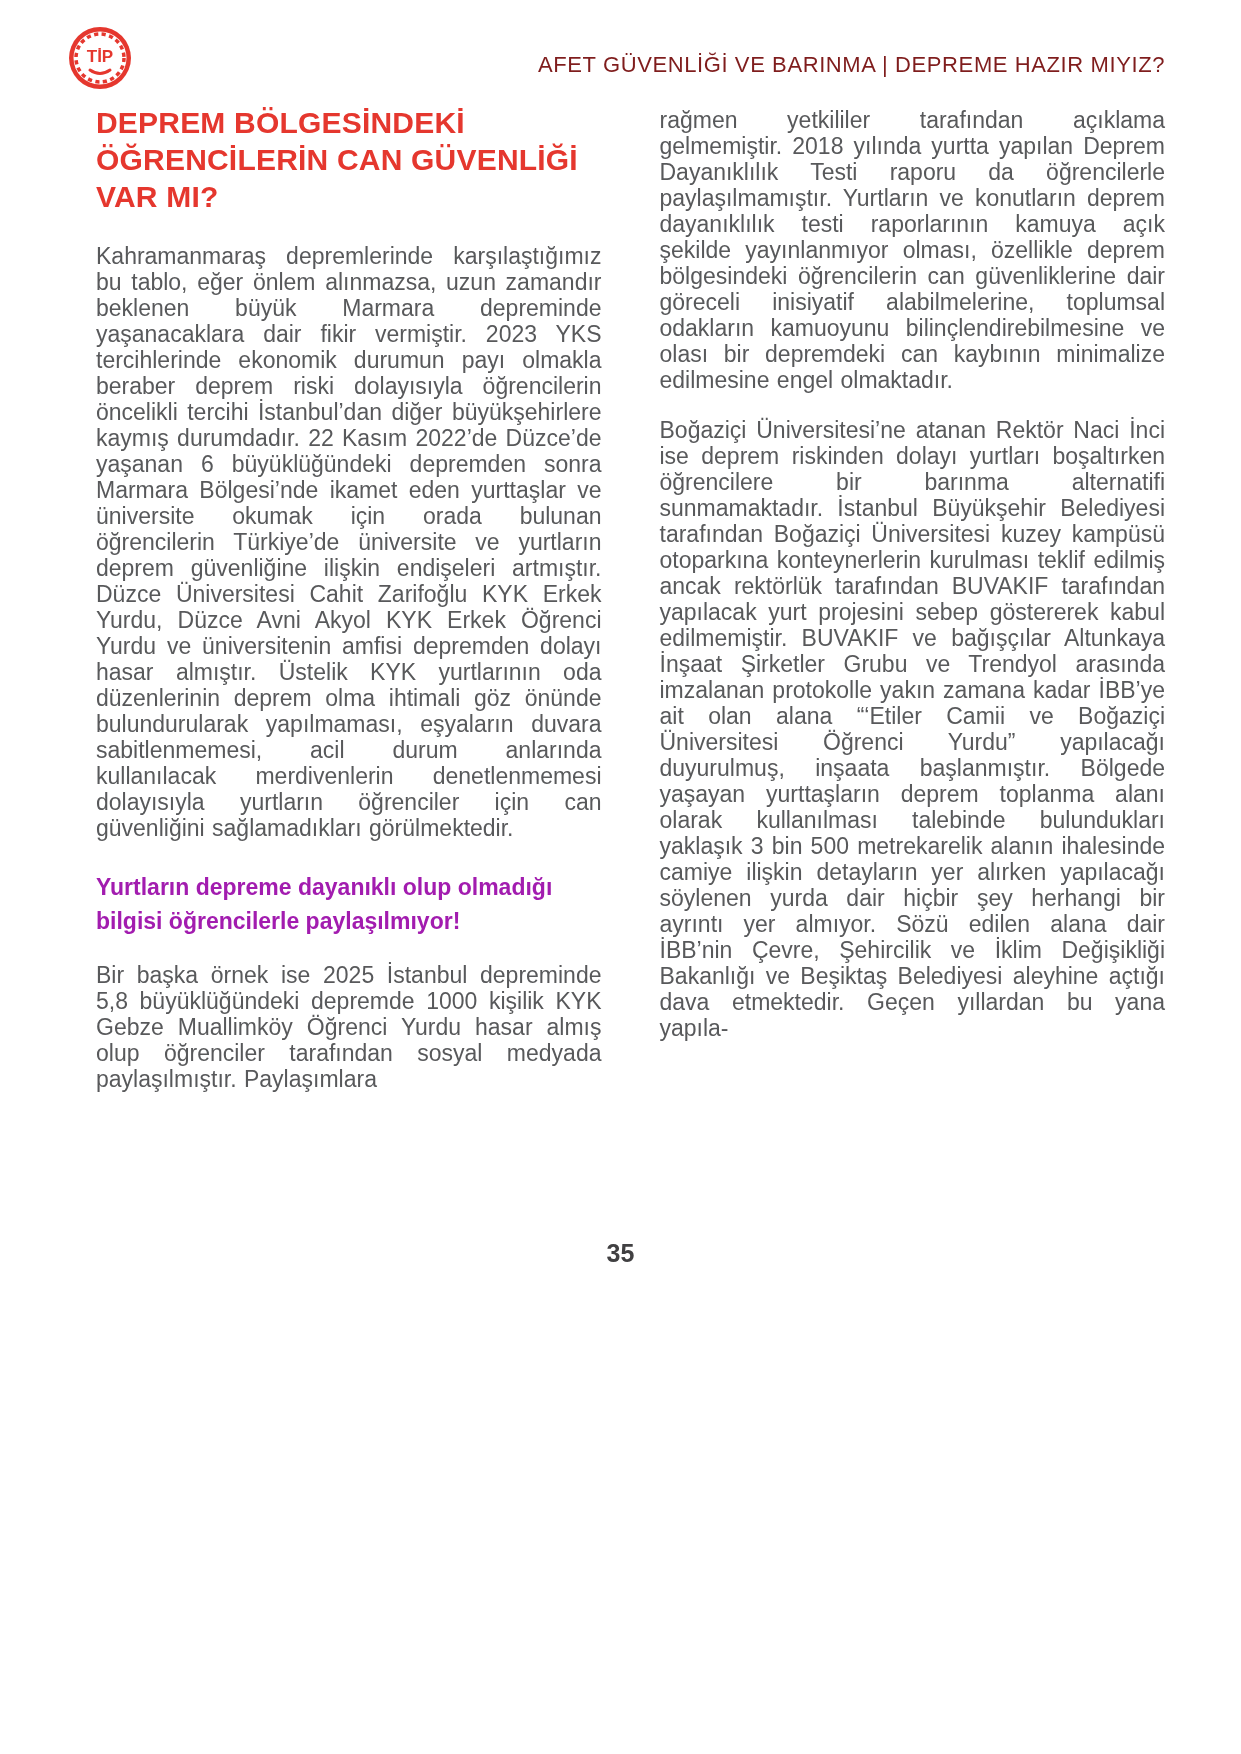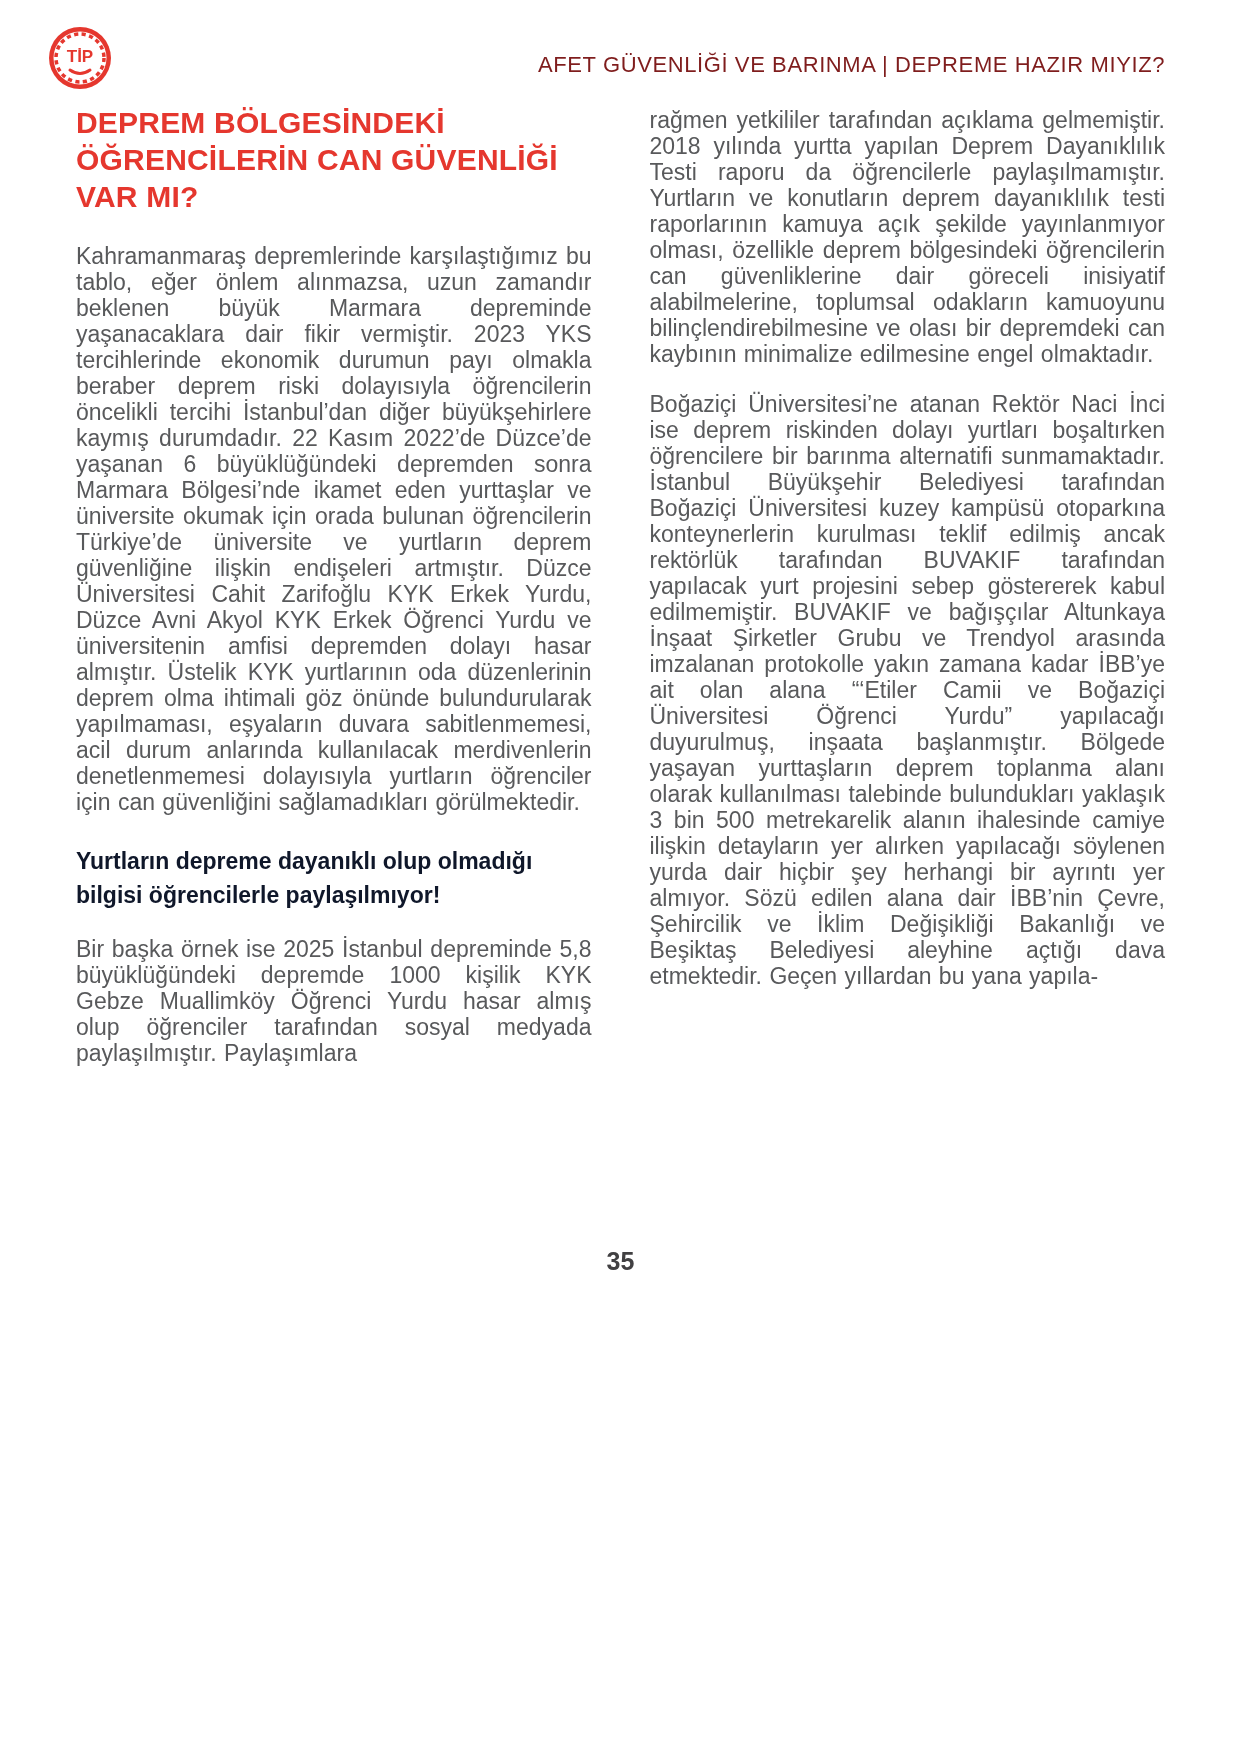--- a/index.html
+++ b/index.html
@@ -13,21 +13,21 @@
     position: relative;
     font-family: "Liberation Sans", sans-serif;
     color: #58595b;
     overflow: hidden;
   }
   .page {
     position: relative;
     width: 1241px;
     height: 1328px;
     box-sizing: border-box;
-    padding: 28px 76px 0 76px;
+    padding: 28px 76px 0 96px;
   }
   
   .header {
     display: flex;
     align-items: flex-start;
     justify-content: space-between;
   }
   .logo-wrap {
     width: 64px;
     height: 64px;
@@ -67,32 +67,32 @@
     text-align: justify;
     text-align-last: left;
     margin: 0 0 24px 0;
     word-spacing: 1px;
     hyphens: manual;
   }
   .sub-heading {
     font-size: 23px;
     line-height: 33.5px;
     font-weight: bold;
-    color: #0f172a;
+    color: #a21caf;
     margin: 30px 0 24px 0;
     text-align: left;
   }
   .col-right p.body-text:first-child {
     margin-top: 3px;
   }
   
   .page-number {
     position: absolute;
     left: 0;
-    bottom: 52px;
+    bottom: 60px;
     width: 100%;
     text-align: center;
     font-size: 25px;
     font-weight: bold;
     color: #414042;
   }
 </style>
 </head>
 <body>
 

